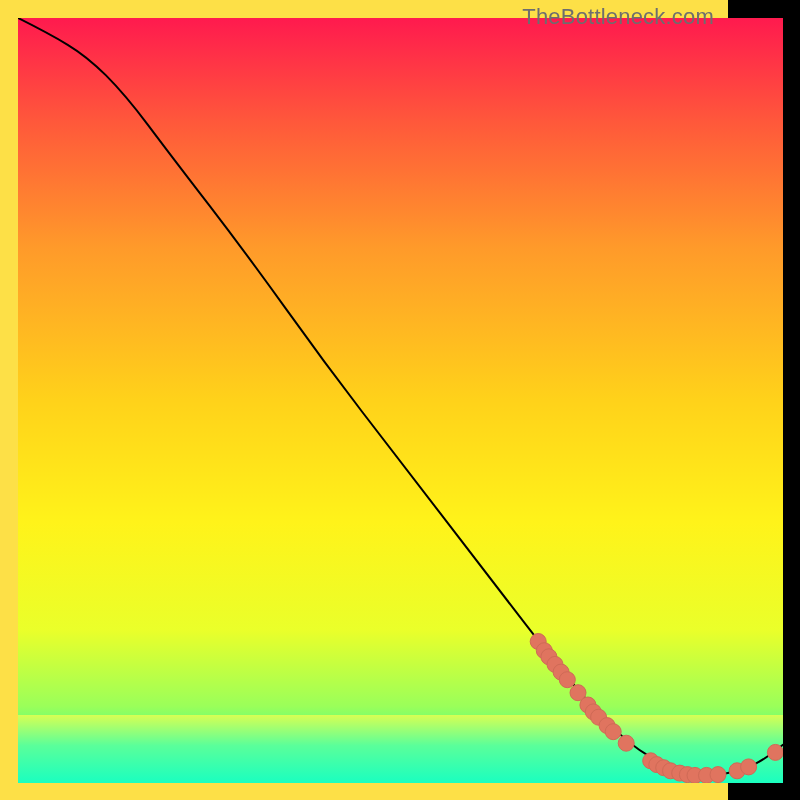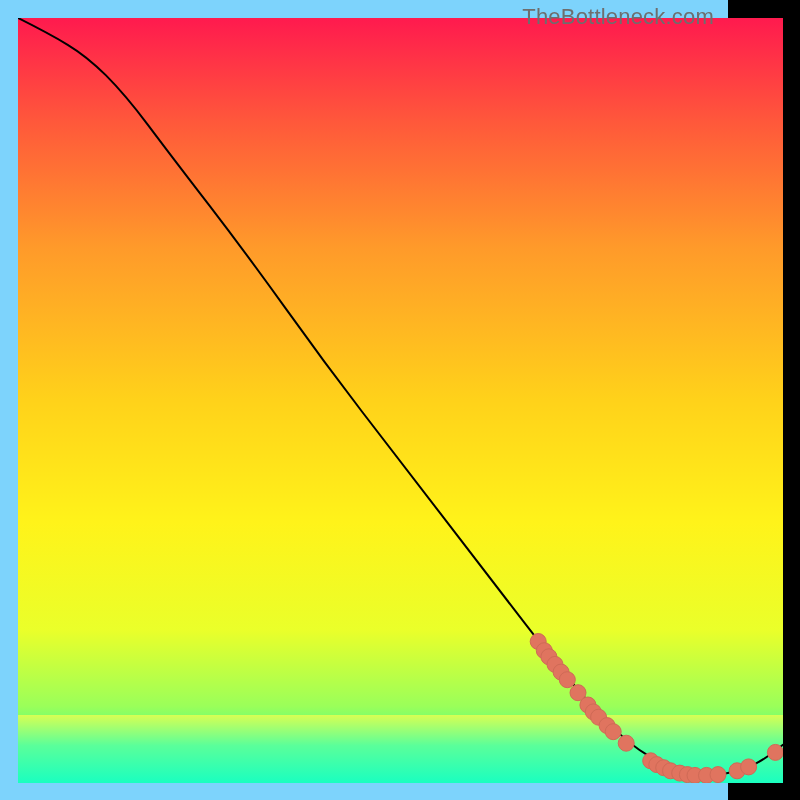--- a/index.html
+++ b/index.html
@@ -8,21 +8,21 @@
     width: 800px;
     height: 800px;
     background: #000;
     overflow: hidden;
     font-family: Arial, Helvetica, sans-serif;
   }
   .stage {
     position: relative;
     width: 728px;
     height: 800px;
-    background: #7dd3fc;
+    background: #fde047;
   }
   .watermark {
     position: absolute;
     top: 4px;
     right: 14px;
     color: #6e6e6e;
     font-size: 22px;
     font-weight: 500;
     letter-spacing: 0.2px;
     z-index: 5;

